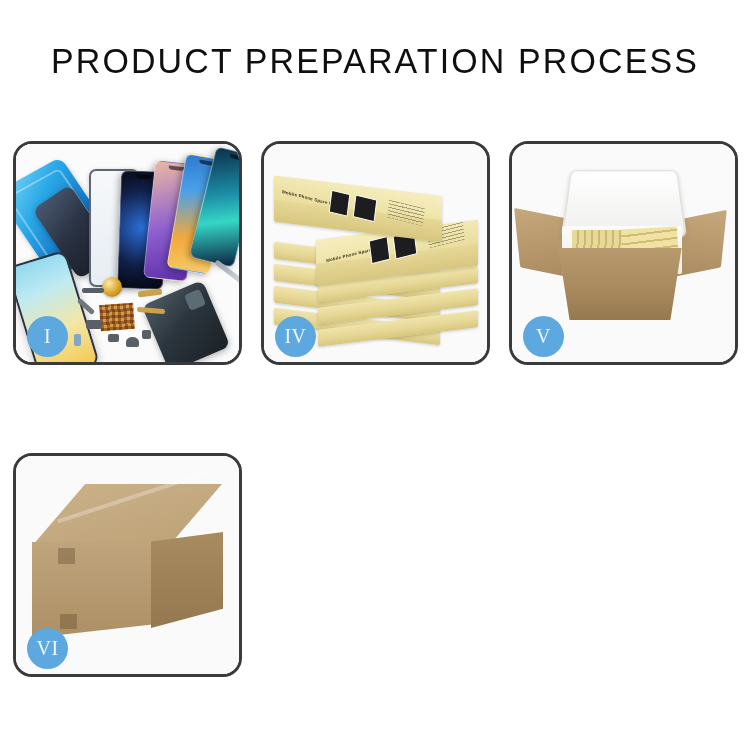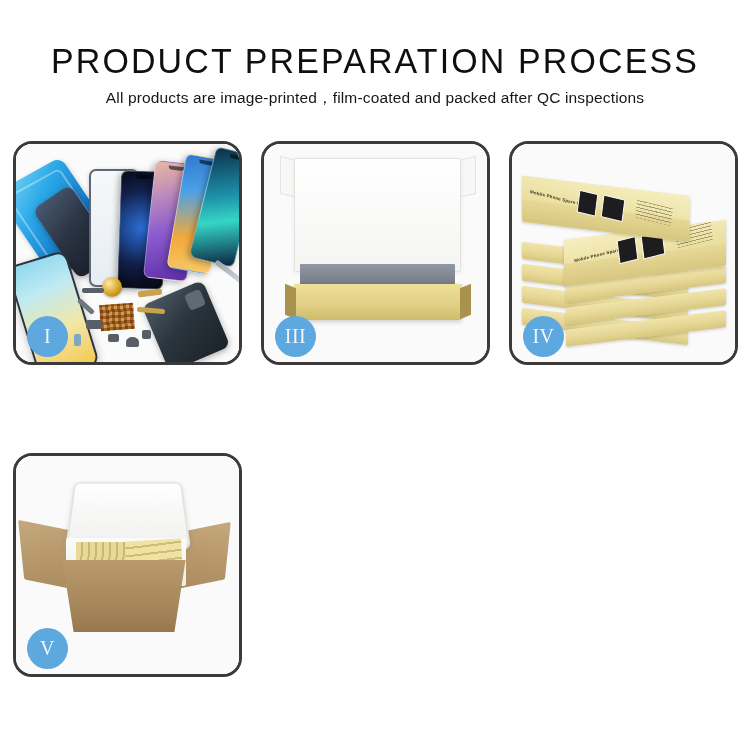--- a/index.html
+++ b/index.html
@@ -416,21 +416,20 @@
     position:absolute;
     background: rgba(90,66,38,.35);
     border-radius: 1px;
   }
 </style>
 </head>
 <body>
 
 <div class="header">
   <h1 class="page-title">PRODUCT PREPARATION PROCESS</h1>
-  <p class="page-subtitle">All products are image-printed，film-coated and packed after QC inspections</p>
 </div>
 
 <div class="panel-grid">
 
   <div class="panel">
     <div class="panel-stage">
       <div class="p1-bg"></div>
       <div class="adhesive"></div>
       <div class="adh-phone"></div>
       <div class="glass-panel"></div>
@@ -462,30 +461,20 @@
 
       <div class="flex-cable" style="left:122px; top:146px; width:24px; height:6px; transform:rotate(-7deg);"></div>
       <div class="flex-cable" style="left:121px; top:164px; width:28px; height:5px; transform:rotate(5deg);"></div>
       <div class="flex-cable" style="left:60px;  top:160px; width:20px; height:5px; background:#6f7780; transform:rotate(42deg);"></div>
       <div class="tool"></div>
     </div>
     <div class="badge">I</div>
   </div>
 
 
-  <div class="panel">
-    <div class="panel-stage">
-      <div class="box3-lid-flapL"></div>
-      <div class="box3-lid-flapR"></div>
-      <div class="box3-lid"></div>
-      <div class="box3-inner"></div>
-      <div class="box3-base"></div>
-    </div>
-    <div class="badge">III</div>
-  </div>
 
   <div class="panel">
     <div class="panel-stage">
       <div class="stack">
 
         <div class="sbox" style="left:4px;  top:150px; width:166px; height:17px; transform:skewY(7deg);"></div>
         <div class="sbox" style="left:4px;  top:128px; width:166px; height:17px; transform:skewY(7deg);"></div>
         <div class="sbox" style="left:4px;  top:106px; width:166px; height:17px; transform:skewY(7deg);"></div>
         <div class="sbox" style="left:4px;  top:84px;  width:166px; height:17px; transform:skewY(7deg);"></div>
 
@@ -519,14 +508,25 @@
       <div class="v-flapR"></div>
       <div class="v-foam-lid"></div>
       <div class="v-foam-box"></div>
       <div class="v-contents"></div>
       <div class="v-contents2"></div>
       <div class="v-carton-body"></div>
     </div>
     <div class="badge">V</div>
   </div>
 
+  <div class="panel">
+    <div class="panel-stage">
+      <div class="vi-top"></div>
+      <div class="vi-front"></div>
+      <div class="vi-side"></div>
+      <div class="vi-seam"></div>
+      <div class="vi-tab" style="left:42px; top:92px;  width:17px; height:16px;"></div>
+      <div class="vi-tab" style="left:44px; top:158px; width:17px; height:15px;"></div>
+    </div>
+    <div class="badge">VI</div>
+  </div>
 
 </div>
 
 </body></html>

